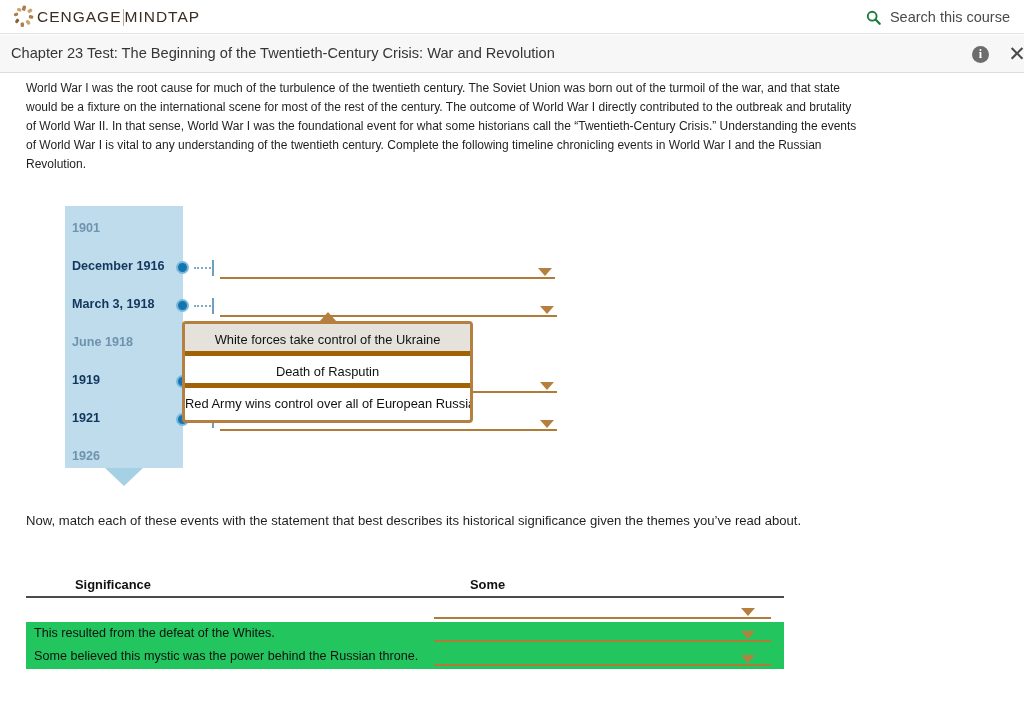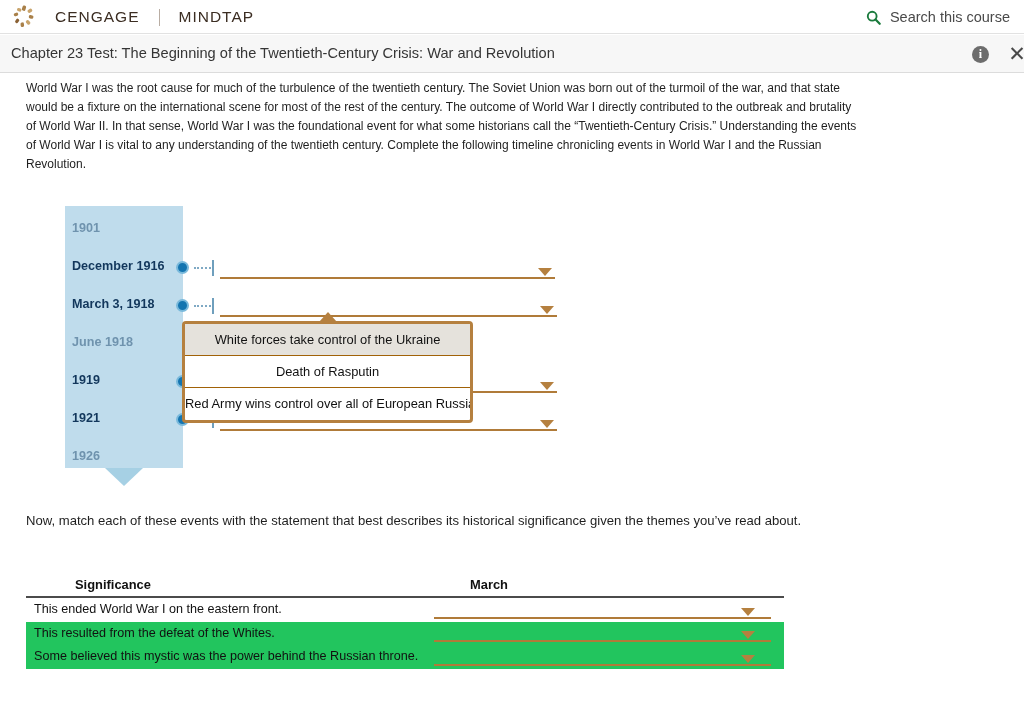--- a/index.html
+++ b/index.html
@@ -13,21 +13,21 @@
 
   
   #topbar {
     position: absolute; left: 0; top: 0;
     width: 1024px; height: 34px;
     background: #ffffff;
     border-bottom: 1px solid #e2e2e2;
   }
   #brand {
     position: absolute; left: 12px; top: 0;
-    height: 34px; display: flex; align-items: center; gap: 19px;
+    height: 34px; display: flex; align-items: center; gap: 1px;
   }
   .logo-mark { width: 24px; height: 24px; position: relative; display: block; }
   .brand-word {
     font-size: 15.5px; letter-spacing: 1.0px; color: #3b2d22;
     font-family: "Liberation Sans", sans-serif;
   }
   .brand-div {
     width: 1px; height: 17px; background: #b9ada3; display: inline-block;
   }
   #search-area {
@@ -130,21 +130,21 @@
     position: absolute; left: 319px; top: 312px;
     width: 0; height: 0;
     border-left: 9px solid transparent;
     border-right: 9px solid transparent;
     border-bottom: 10px solid #b5803f;
     z-index: 31;
   }
   .dd-opt {
     height: 32px; line-height: 32px;
     text-align: center; font-size: 12.9px; color: #111;
-    border-bottom: 1px solid #a16207;
+    border-bottom: 5px solid #a16207;
     cursor: pointer;
     white-space: nowrap; overflow: hidden;
   }
   .dd-opt:last-child { border-bottom: none; }
   .dd-opt.highlight { background: #e5e2dc; }
 
   
   #match-prompt {
     position: absolute; left: 26px; top: 513px;
     font-size: 13.1px; color: #1f1f1f;
@@ -285,25 +285,24 @@
   <div class="dd-opt highlight">White forces take control of the Ukraine</div>
   <div class="dd-opt">Death of Rasputin</div>
   <div class="dd-opt">Red Army wins control over all of European Russia</div>
 </div>
 
 <div id="match-prompt">Now, match each of these events with the statement that best describes its historical significance given the themes you’ve read about.</div>
 
 <div id="match-table">
   <div id="match-head">
     <span class="mh" id="mh-sig">Significance</span>
-    <span class="mh" id="mh-evt">March</span>
+    <span class="mh" id="mh-evt">Some</span>
   </div>
 
   <div class="mt-row">
-    <span class="mt-sig">This ended World War I on the eastern front.</span>
     <span class="mt-sel">
       <span class="sel-underline"></span>
       <span class="sel-caret"></span>
       <span></span>
     </span>
   </div>
 
   <div class="mt-row striped">
     <span class="mt-sig">This resulted from the defeat of the Whites.</span>
     <span class="mt-sel">

